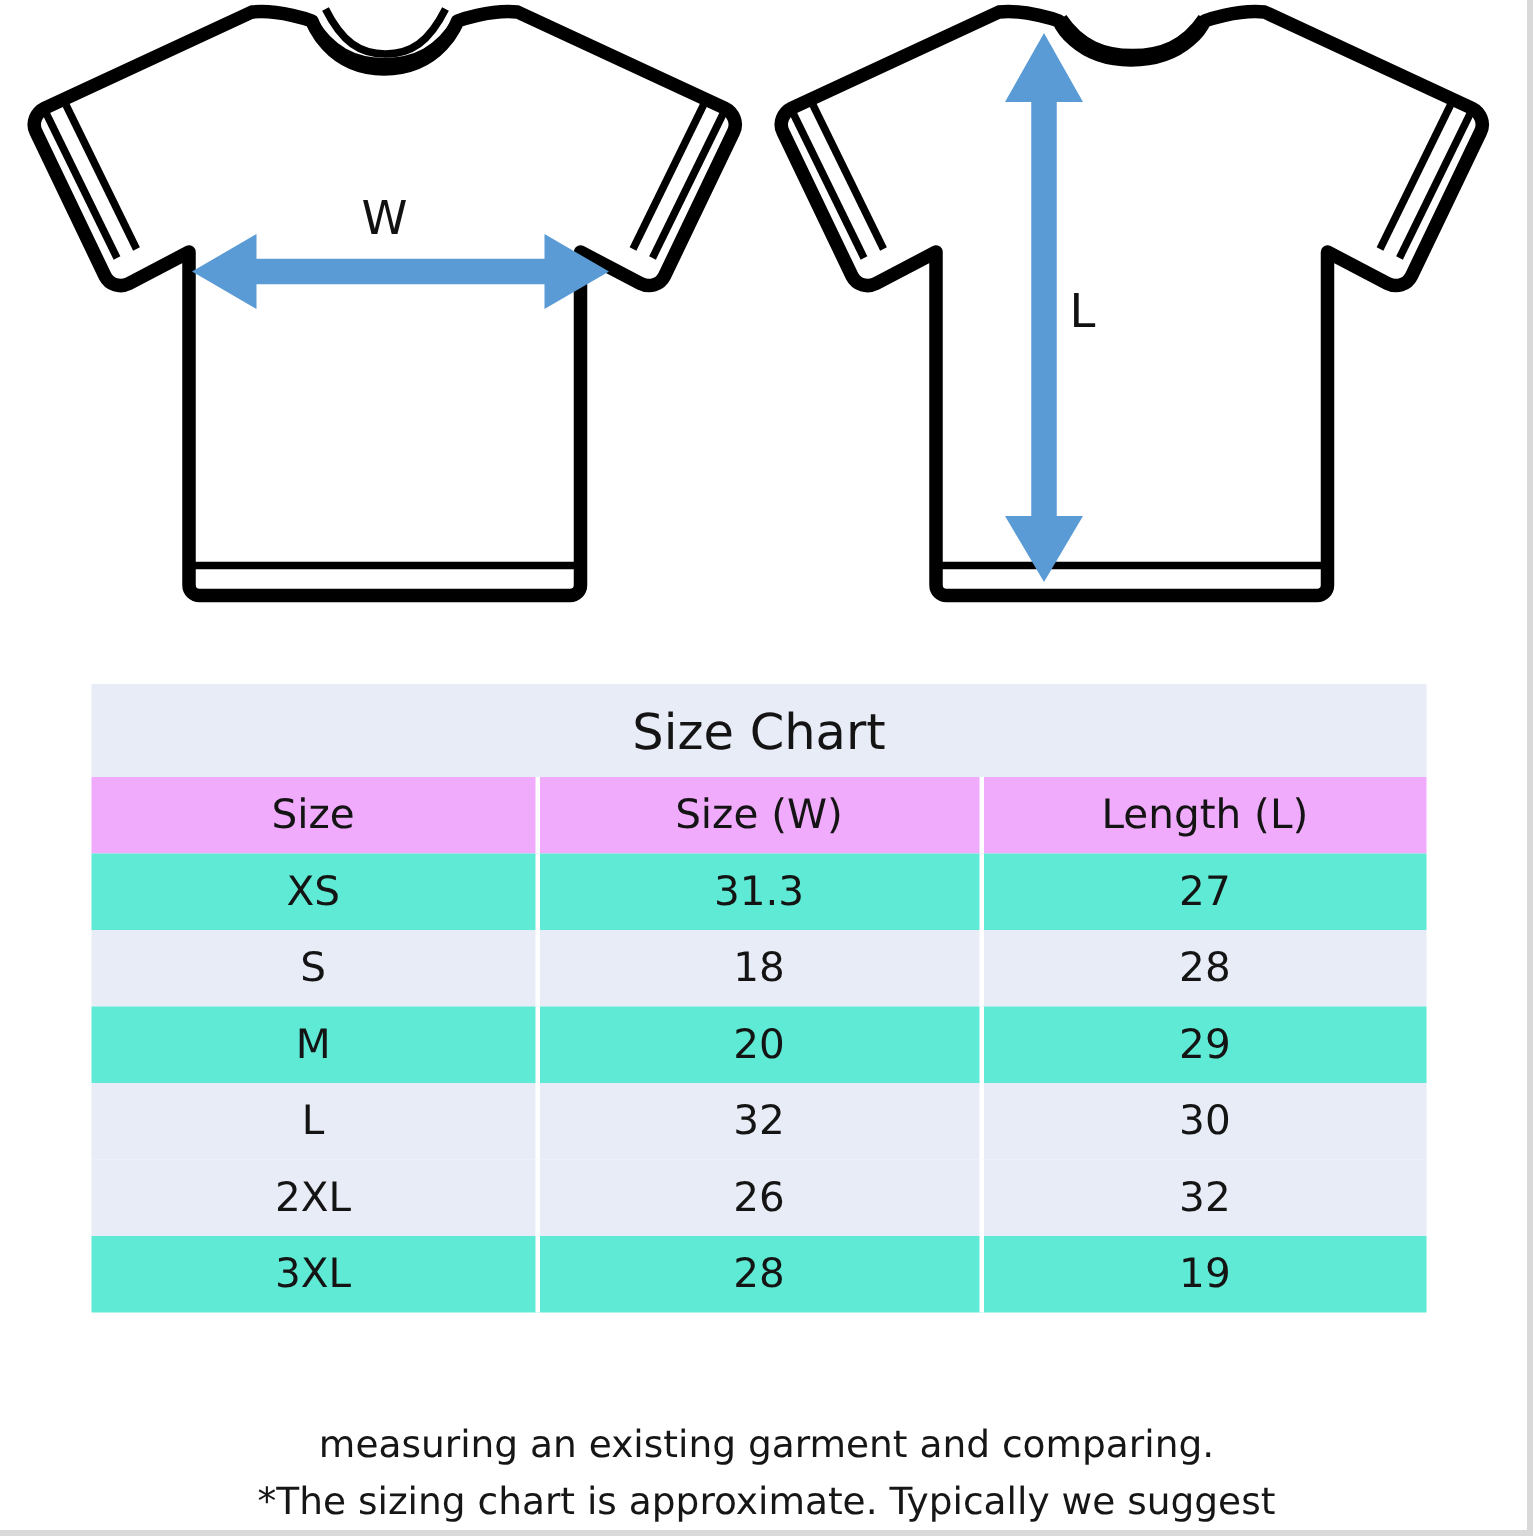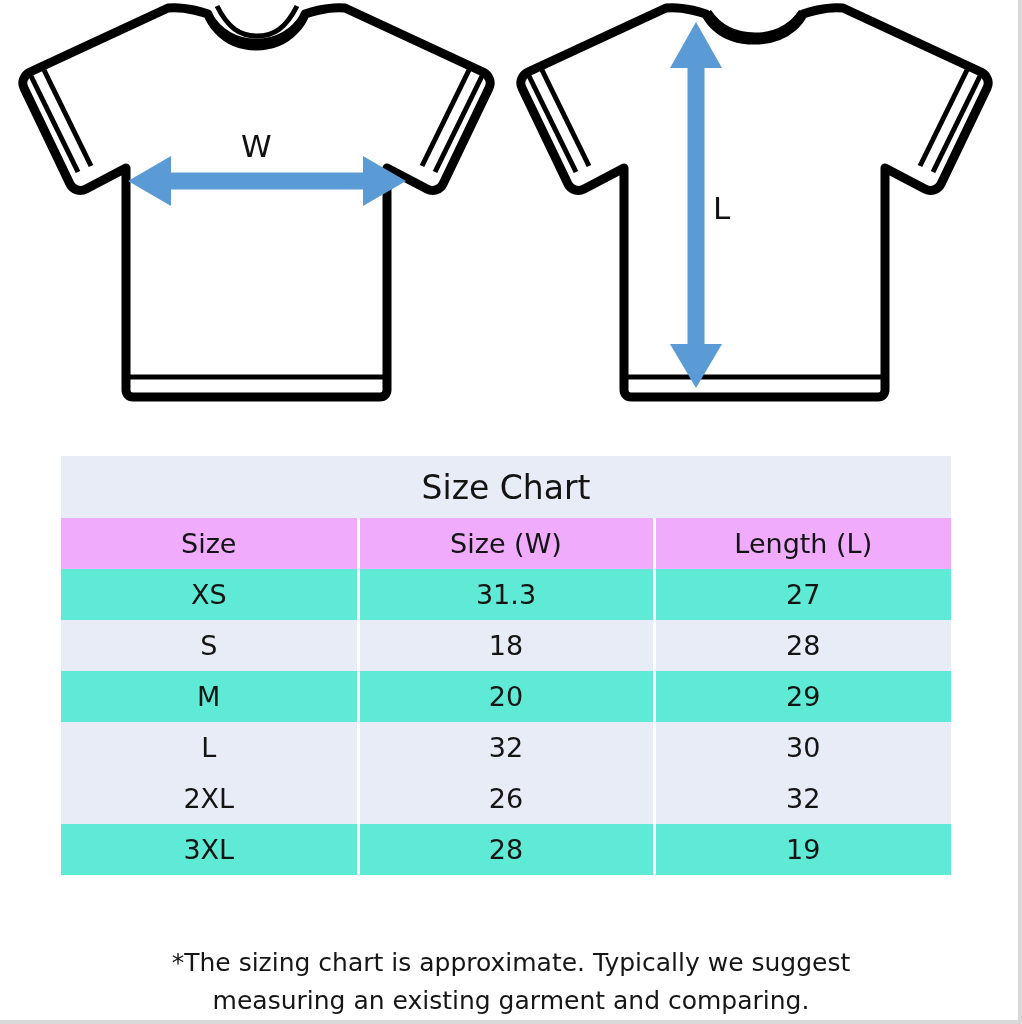--- a/index.html
+++ b/index.html
@@ -243,19 +243,19 @@
         <tr class="row-b row-sep">
           <td>3XL</td>
           <td class="col-sep">28</td>
           <td class="col-sep">19</td>
         </tr>
       </tbody>
     </table>
   </div>
 
   <div class="note">
+    <div>measuring an existing garment and comparing.</div>
     <div>*The sizing chart is approximate. Typically we suggest</div>
-    <div>measuring an existing garment and comparing.</div>
   </div>
 
   <div class="frame-r"></div>
   <div class="frame-b"></div>
 </div>
 
 </body></html>

